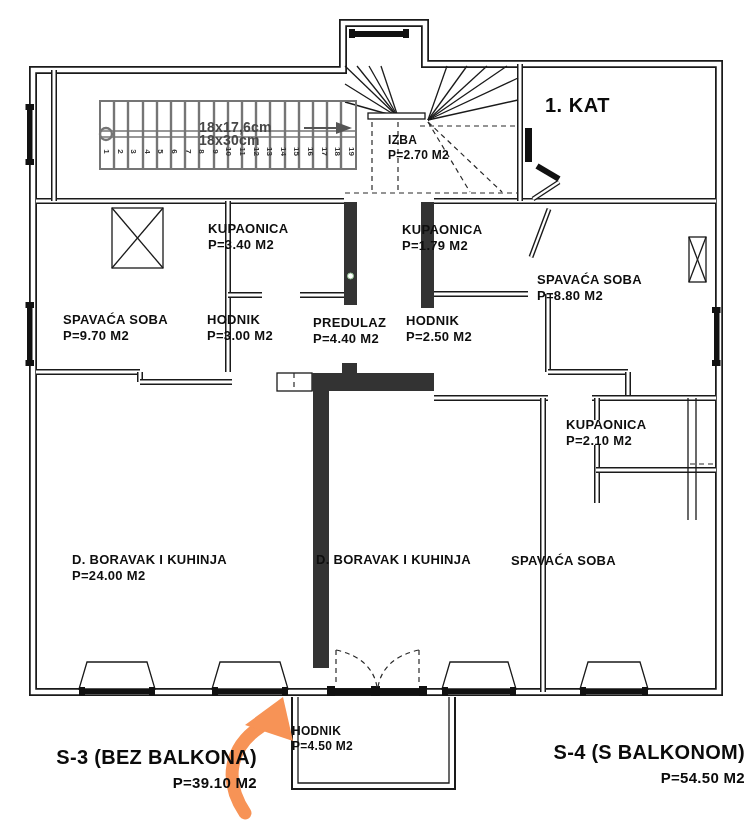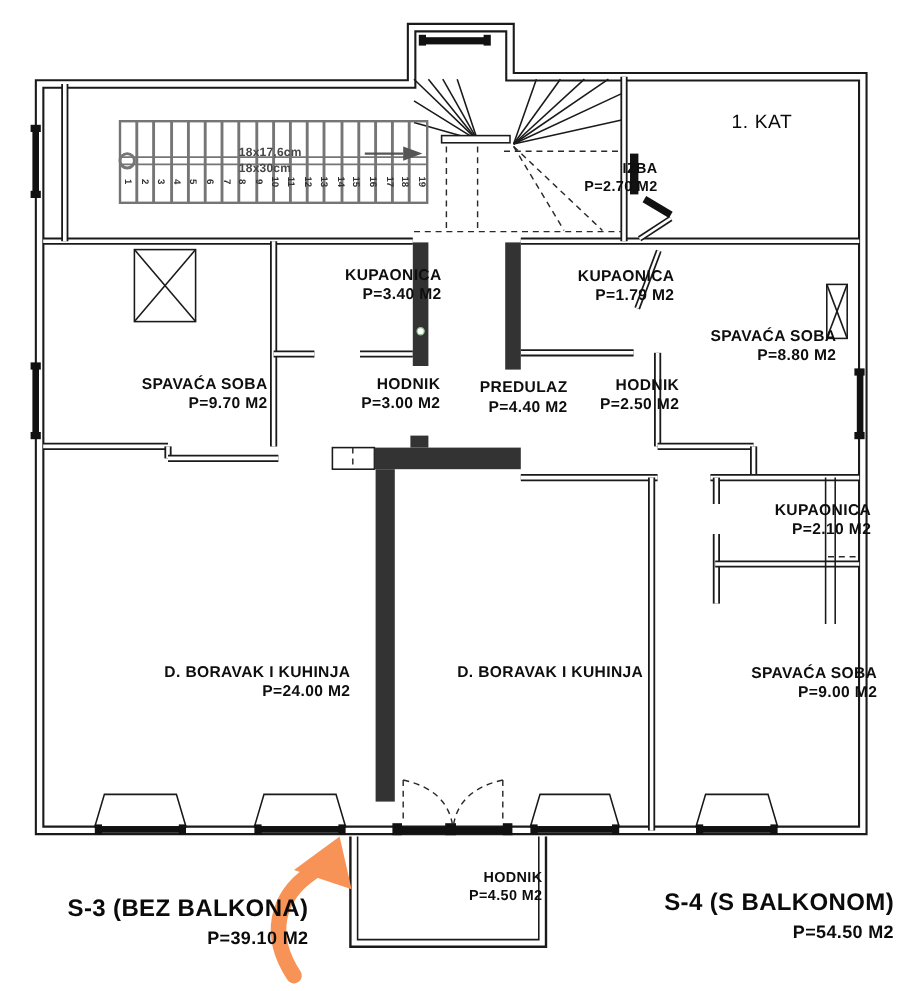--- a/index.html
+++ b/index.html
@@ -12,29 +12,29 @@
   .wb{stroke:#1a1a1a;stroke-width:6}
   .ww{stroke:#ffffff;stroke-width:3}
   .t{stroke:#1a1a1a;stroke-width:1.3;fill:none}
   .t2{stroke:#1a1a1a;stroke-width:2;fill:none}
   .dk{fill:#333333}
   .g{stroke:#757575;fill:none}
   .dash{stroke:#2a2a2a;stroke-width:1.2;fill:none;stroke-dasharray:5 4}
   .wfill{fill:#ffffff;stroke:#1a1a1a;stroke-width:1.3}
   .blk{fill:#111111}
   
-  .lbl{position:absolute;text-align:right;font-weight:700;color:#0e0e0e;}
+  .lbl{position:absolute;text-align:left;font-weight:700;color:#0e0e0e;}
   .rn,.ra{font-size:13px;line-height:15.5px;letter-spacing:.3px;white-space:nowrap}
   .small .rn,.small .ra{font-size:12px;line-height:14.5px}
   .unit{position:absolute;text-align:right;font-weight:700;color:#0b0b0b}
   .un{font-size:20px;line-height:26px;letter-spacing:.3px;white-space:nowrap}
   .ua{font-size:15px;line-height:26px;letter-spacing:.3px;white-space:nowrap}
-  .title{position:absolute;font-weight:400;color:#0b0b0b;font-size:16px;letter-spacing:.5px;
-         text-align:center;width:180px;white-space:nowrap}
-  .dims{position:absolute;left:199px;top:121px;font-size:10px;font-weight:700;color:#474747;
+  .title{position:absolute;font-weight:700;color:#0b0b0b;font-size:20px;letter-spacing:.5px;
+         text-align:left;width:180px;white-space:nowrap}
+  .dims{position:absolute;left:199px;top:121px;font-size:14px;font-weight:700;color:#474747;
         line-height:13px;letter-spacing:.2px}
   .stair-nums{position:absolute;left:100px;top:147px;width:259px;display:flex}
   .stair-nums span{display:block;width:13.6px;font-size:8px;font-weight:700;color:#333;
         transform:rotate(90deg);text-align:center}
 </style>
 </head>
 <body>
 
 <div class="stage">
 
@@ -284,21 +284,20 @@
     </div>
   <div class="lbl" style="left:72px;top:552px;width:220px">
     <div class="rn">D. BORAVAK  I KUHINJA</div>
       <div class="ra">P=24.00 M2</div>
     </div>
   <div class="lbl" style="left:316px;top:552px;width:220px">
     <div class="rn">D. BORAVAK  I KUHINJA</div>
     </div>
   <div class="lbl" style="left:511px;top:553px;width:220px">
     <div class="rn">SPAVAĆA SOBA</div>
-      <div class="ra">P=9.00 M2</div>
     </div>
   <div class="lbl small" style="left:292px;top:724px;width:160px">
     <div class="rn">HODNIK</div>
       <div class="ra">P=4.50 M2</div>
     </div>
 
   <div class="unit" style="left:17px;top:744px;width:240px">
     <div class="un">S-3 (BEZ BALKONA)</div>
       <div class="ua">P=39.10 M2</div>
     </div>

